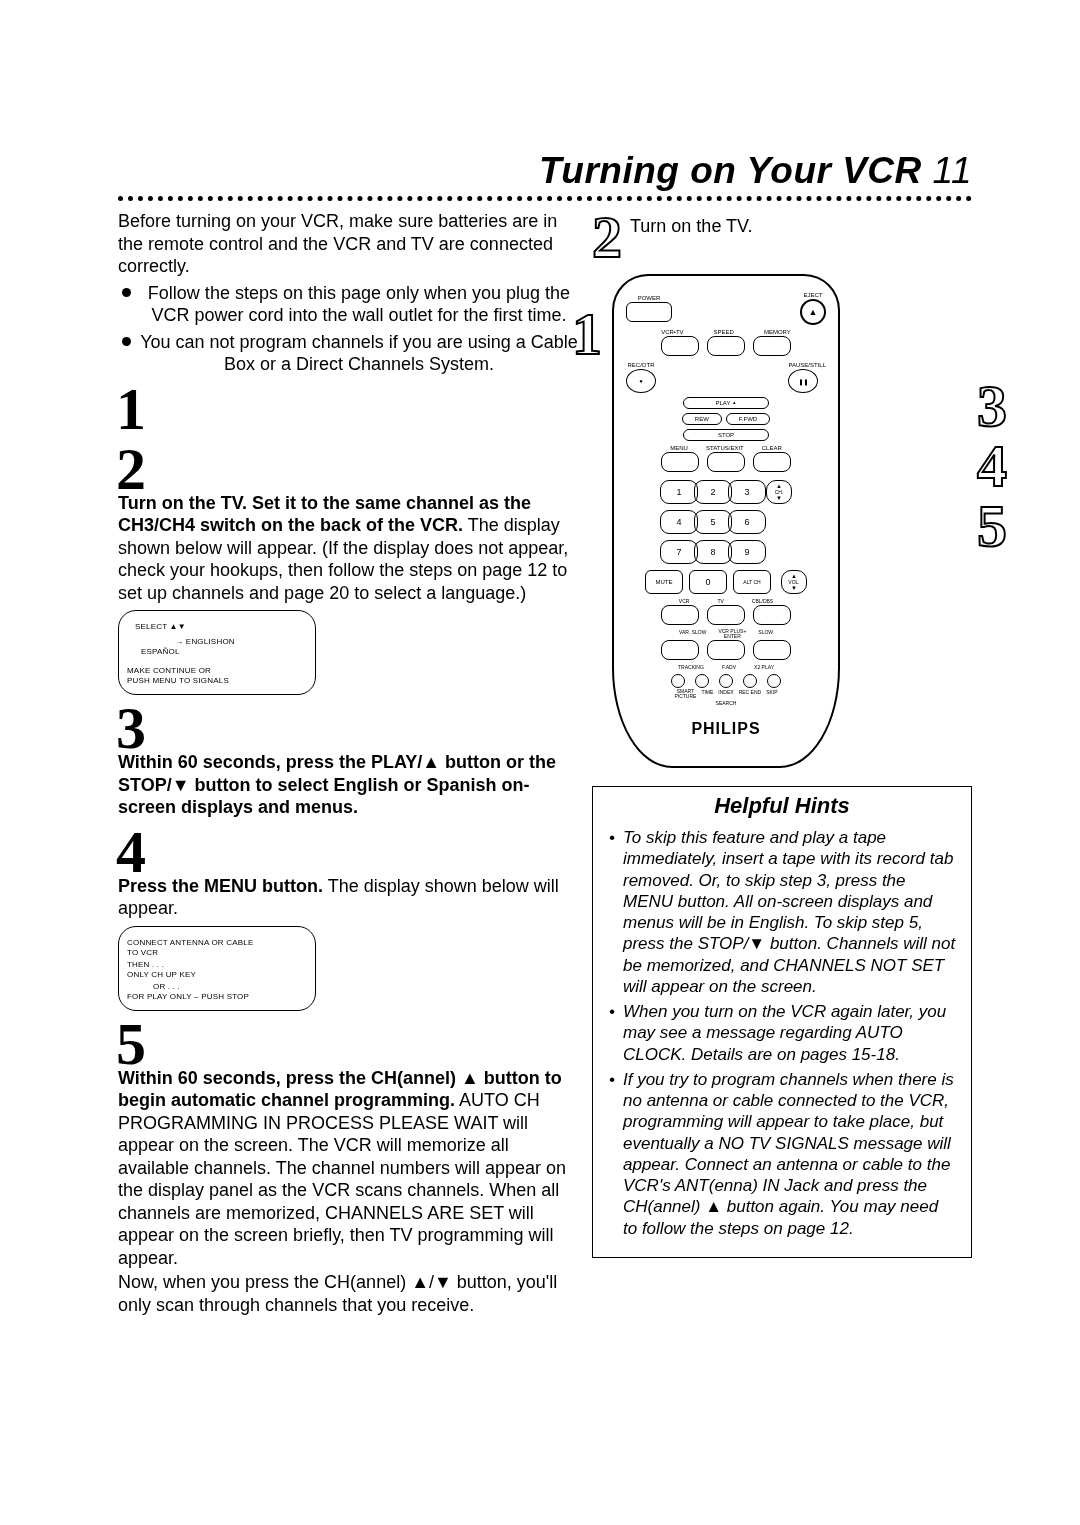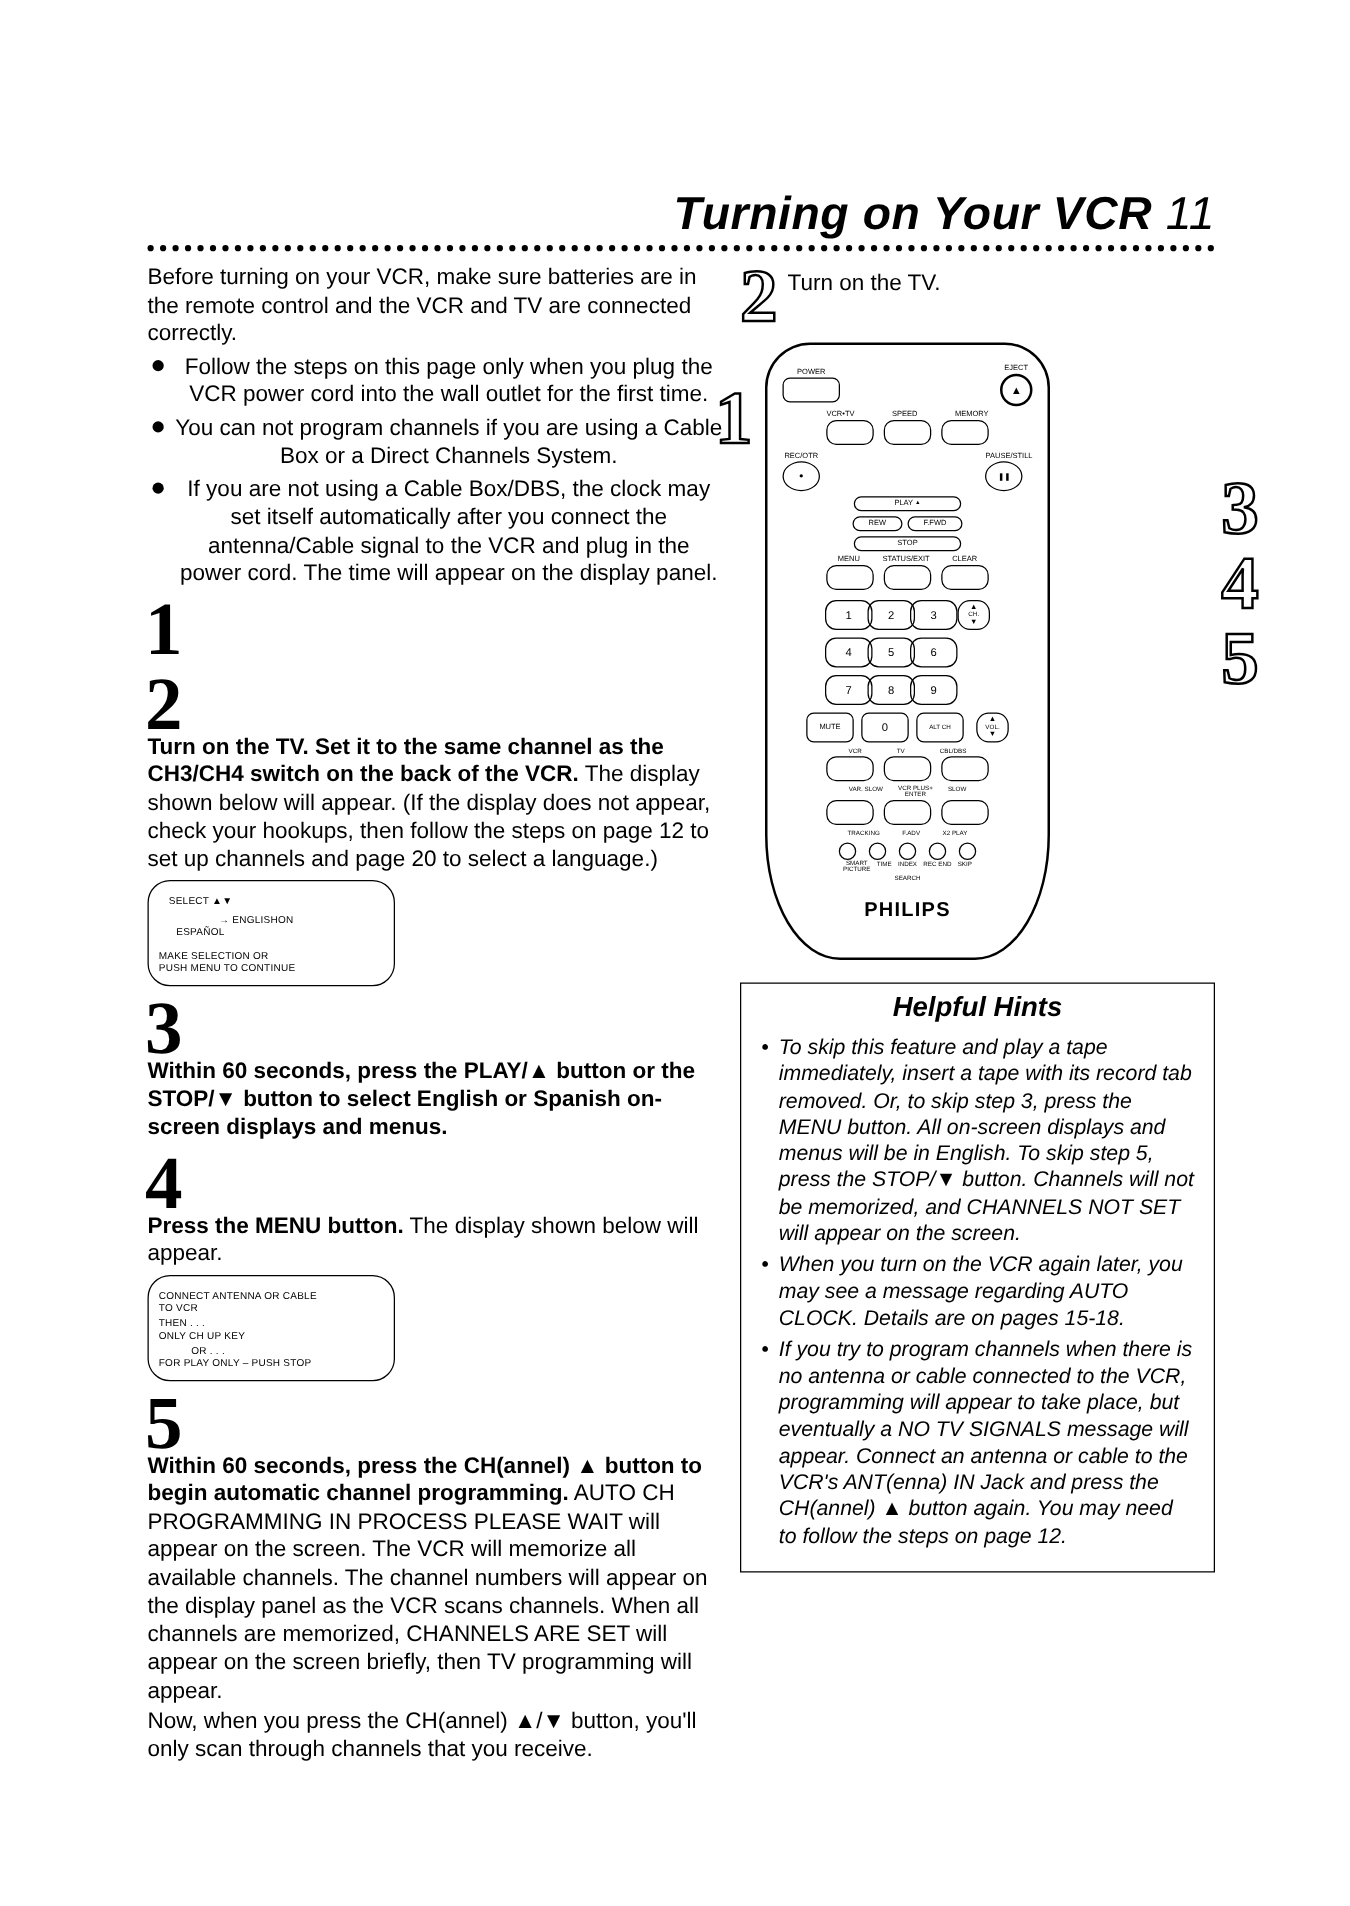--- a/index.html
+++ b/index.html
@@ -218,39 +218,38 @@
     <hr class="dotted">
   </div>
 
   <div class="columns">
 
     <div class="left">
       <p class="intro">Before turning on your VCR, make sure batteries are in the remote control and the VCR and TV are connected correctly.</p>
       <ul class="ov">
         <li>Follow the steps on this page only when you plug the VCR power cord into the wall outlet for the first time.</li>
         <li>You can not program channels if you are using a Cable Box or a Direct Channels System.</li>
-        <li>If you are not using a Cable Box/DBS, the clock may set itself automatically after you connect the antenna/Cable signal to the VCR and plug in the power cord. The time will appear on the display panel.</li>
       </ul>
 
       <div class="bignum">1</div>
 
       <div class="bignum">2</div>
       <div class="step-body">
         <b>Turn on the TV. Set it to the same channel as the CH3/CH4 switch on the back of the VCR.</b><span> The display shown below will appear. (If the display does not appear, check your hookups, then follow the steps on page 12 to set up channels and page 20 to select a language.)</span>
       </div>
 
       <div class="osd">
         <div class="row" style="margin-left:8px;">SELECT ▲▼</div>
         <div class="row" style="display:flex; justify-content:center; margin-top:6px; padding-right:24px;">
           <span>→ ENGLISH</span>
           <span>ON</span>
         </div>
         <div class="row" style="margin-left:14px;">ESPAÑOL</div>
-        <div class="row" style="margin-top:10px;">MAKE SELECTION OR</div>
-        <div class="row">PUSH MENU TO CONTINUE</div>
+        <div class="row" style="margin-top:10px;">MAKE CONTINUE OR</div>
+        <div class="row">PUSH MENU TO SIGNALS</div>
       </div>
 
       <div class="bignum">3</div>
       <div class="step-body">
         <b>Within 60 seconds, press the PLAY/▲ button or the STOP/▼ button to select English or Spanish on-screen displays and menus.</b>
       </div>
 
       <div class="bignum">4</div>
       <div class="step-body">
         <b>Press the MENU button.</b><span> The display shown below will appear.</span>

